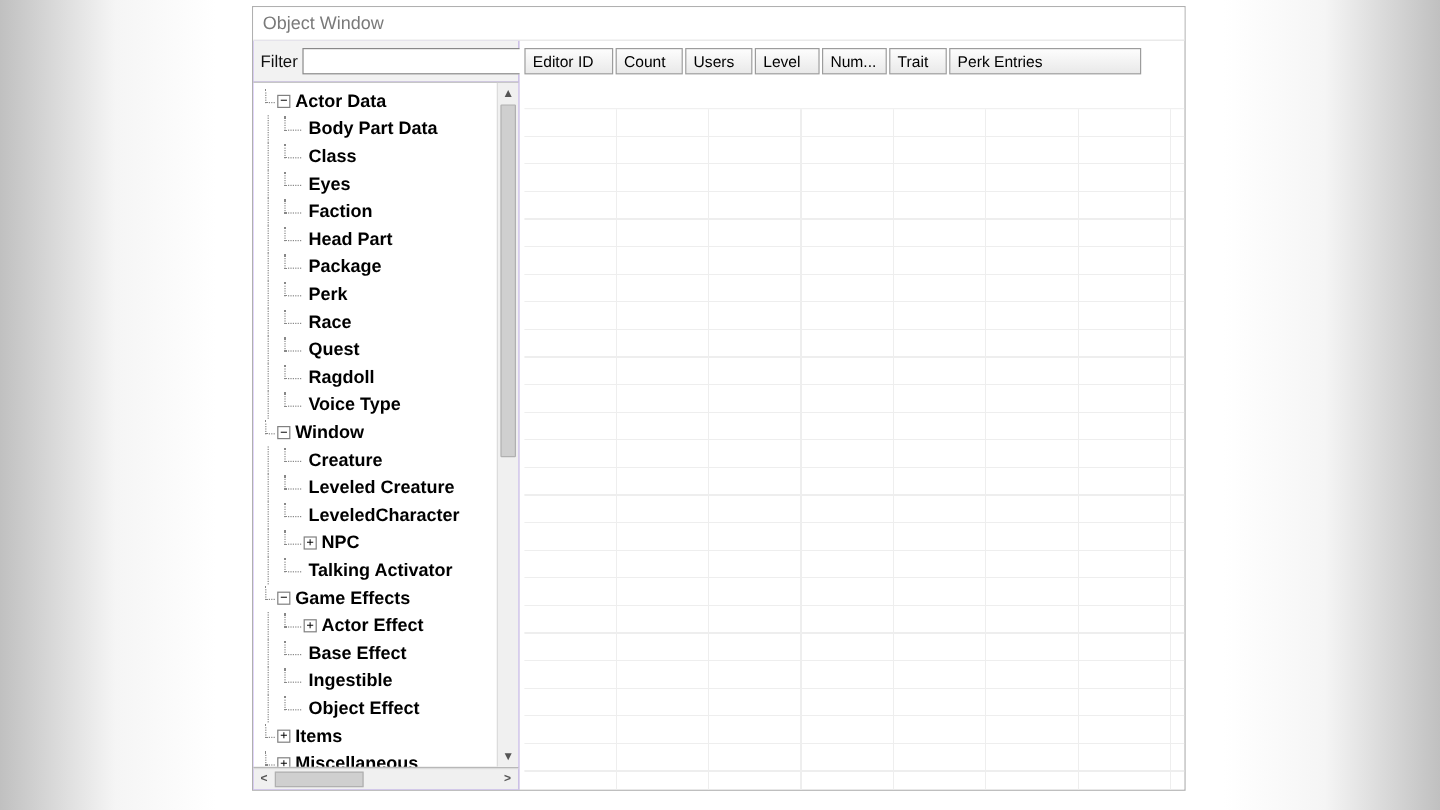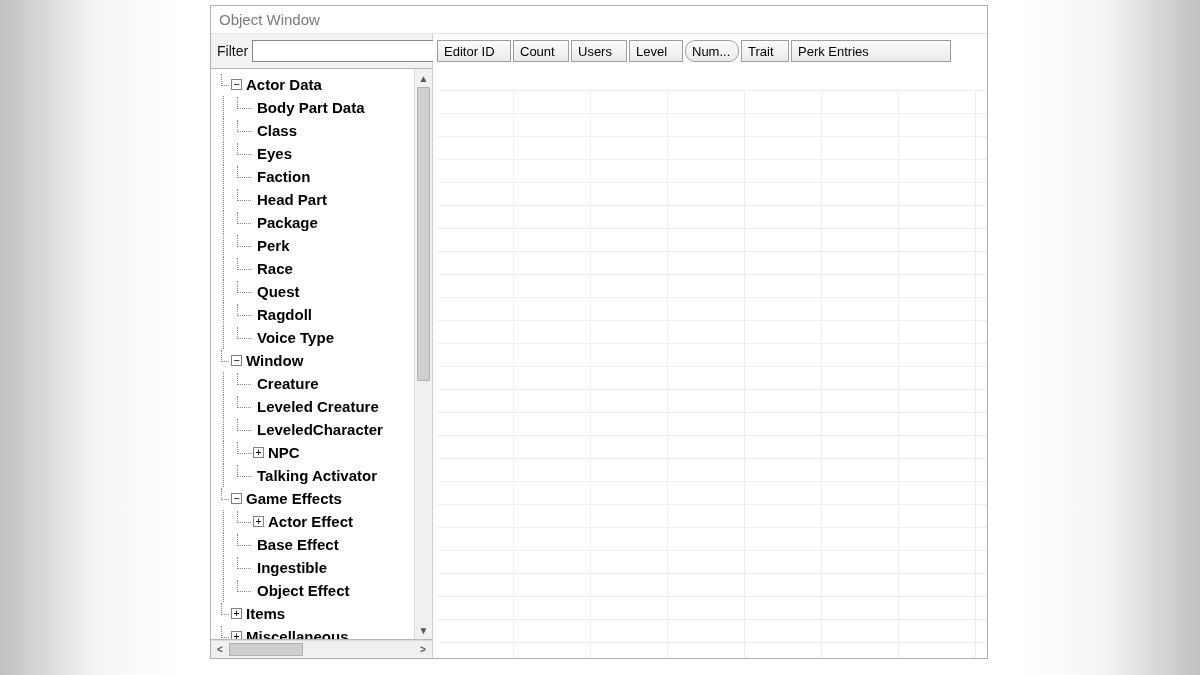--- a/index.html
+++ b/index.html
@@ -379,21 +379,21 @@
         <div class="arrow">&gt;</div>
       </div>
     </div>
 
     <div class="right-pane">
       <div class="col-headers" id="col-headers">
           <div class="col-head" style="width: 74px;">Editor ID</div>
           <div class="col-head" style="width: 56px;">Count</div>
           <div class="col-head" style="width: 56px;">Users</div>
           <div class="col-head" style="width: 54px;">Level</div>
-          <div class="col-head" style="width: 54px; border-radius: 10px;">Num...</div>
+          <div class="col-head" style="width: 54px;">Num...</div>
           <div class="col-head" style="width: 48px; text-align: right;">Trait</div>
           <div class="col-head" style="width: 160px;">Perk Entries</div>
         </div>
       <div class="grid"></div>
     </div>
 
   </div>
 </div>
 
 </body></html>

